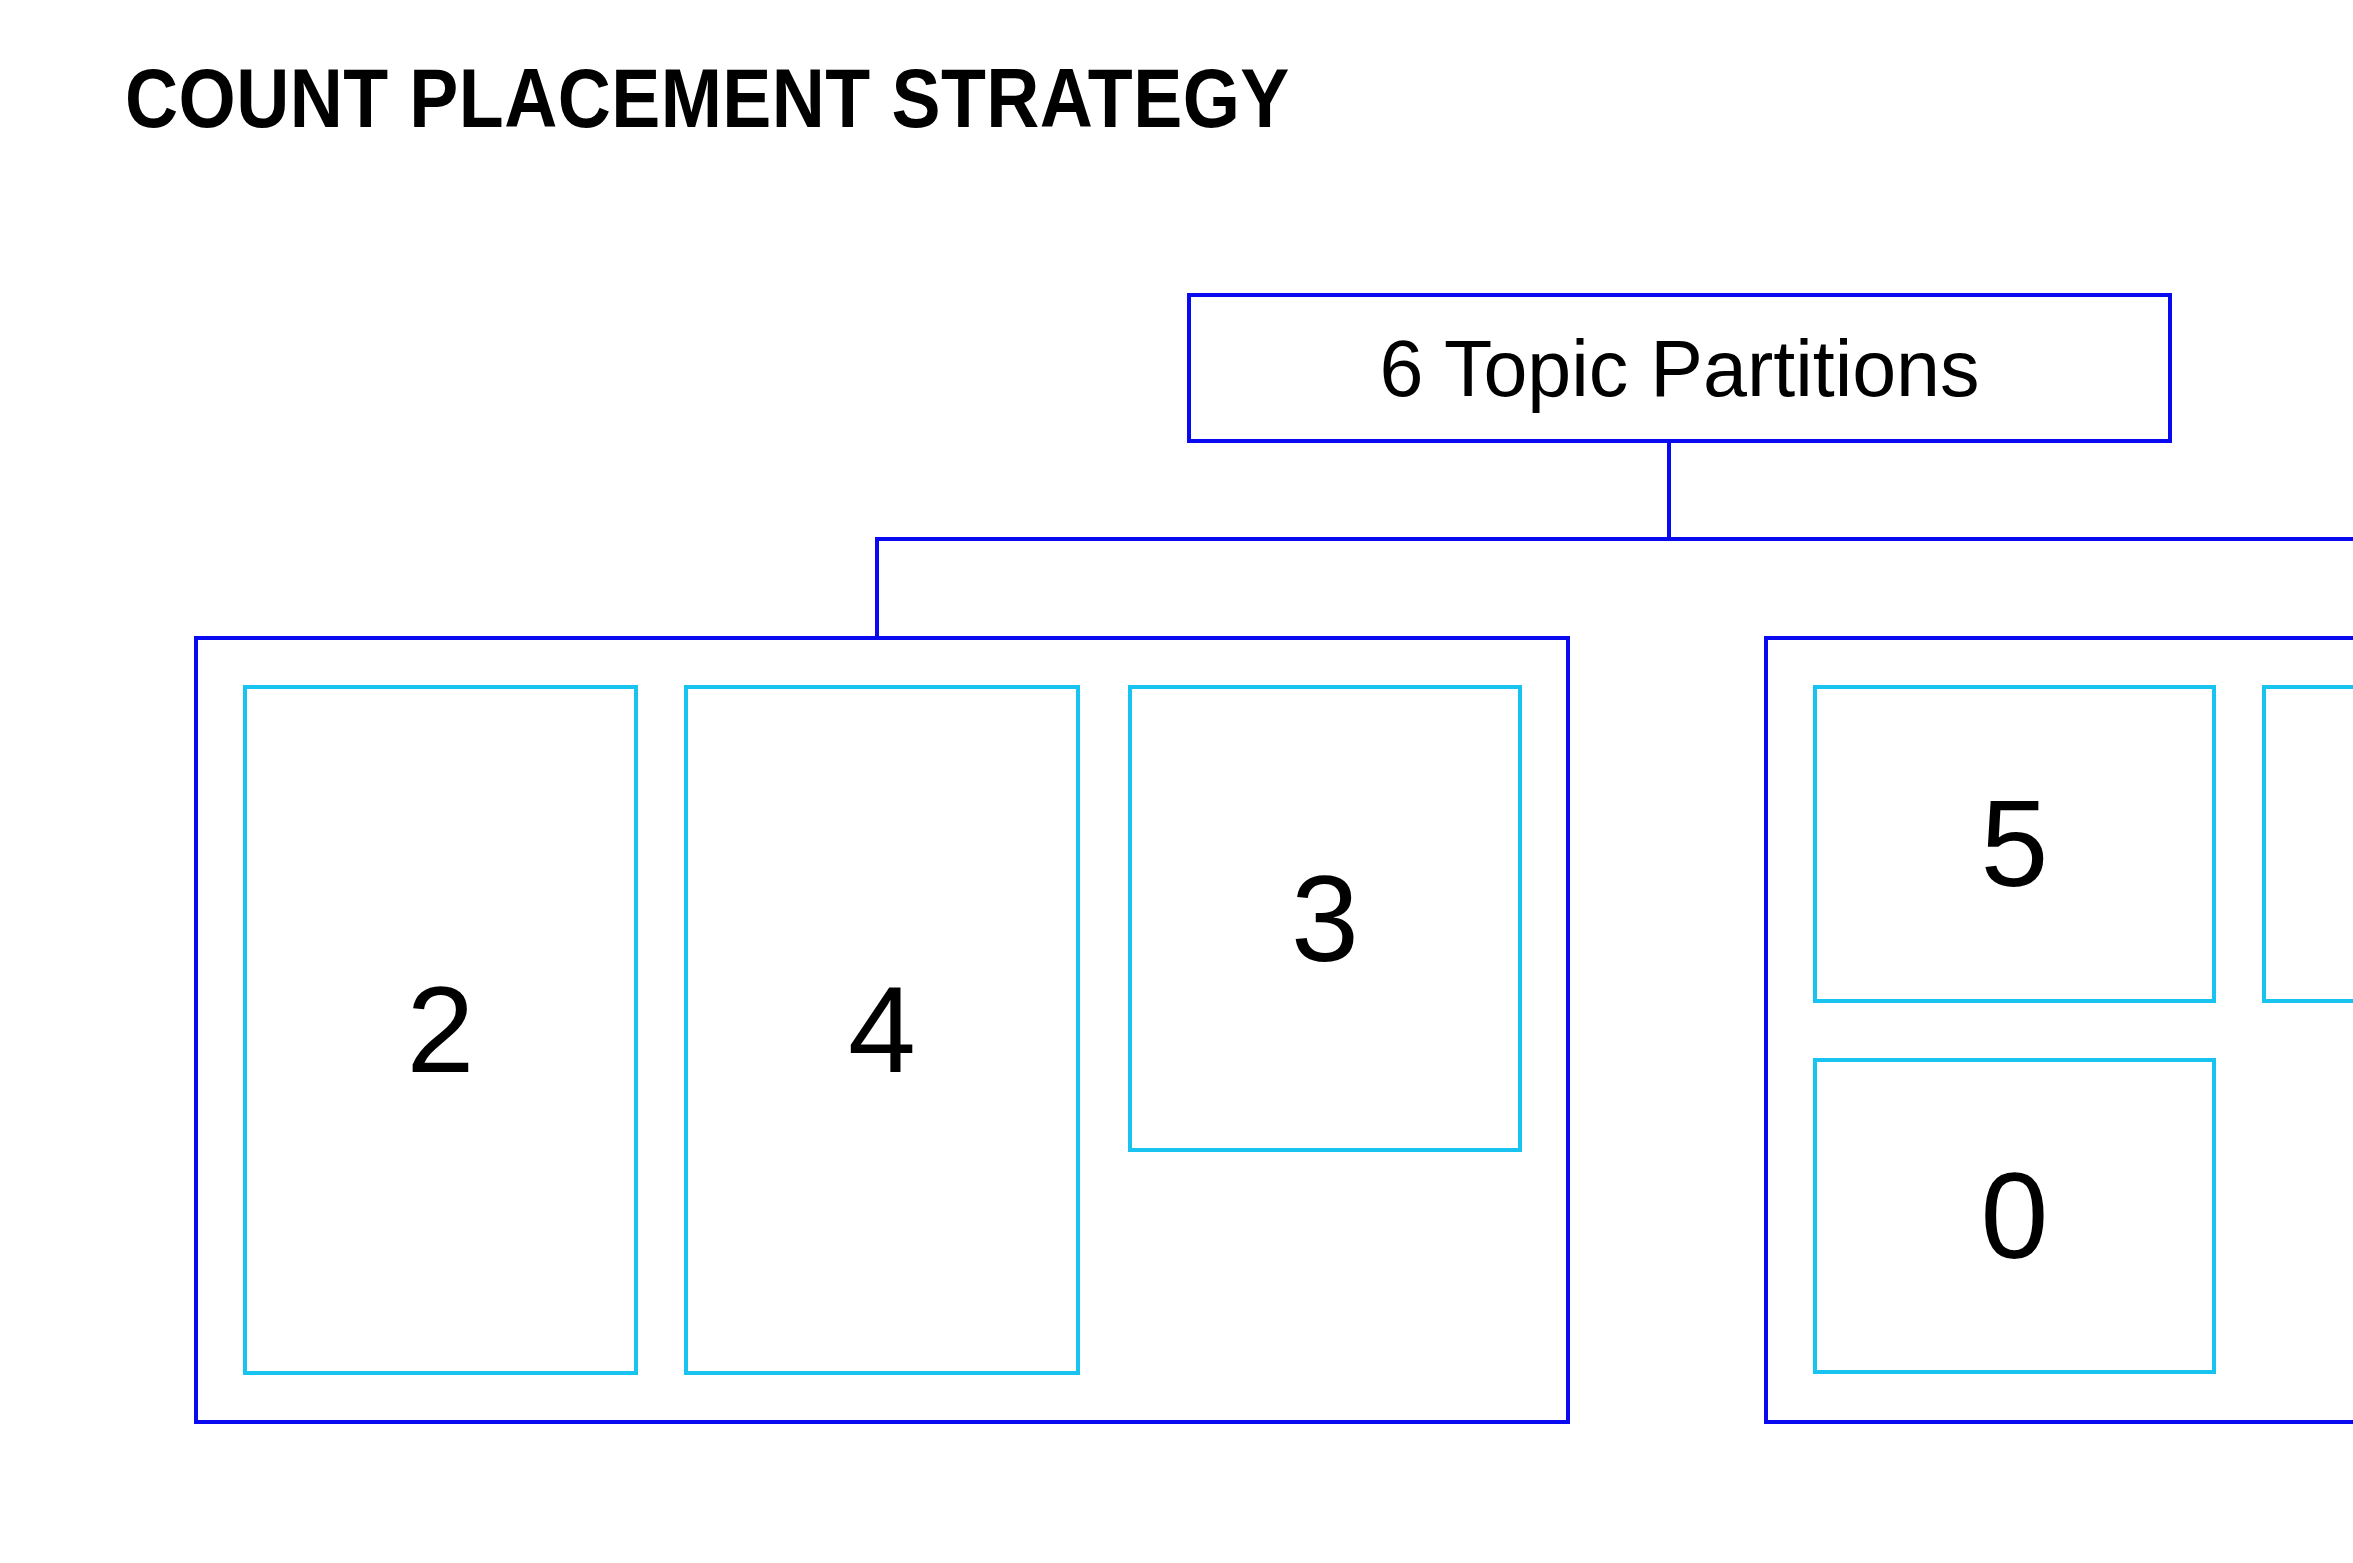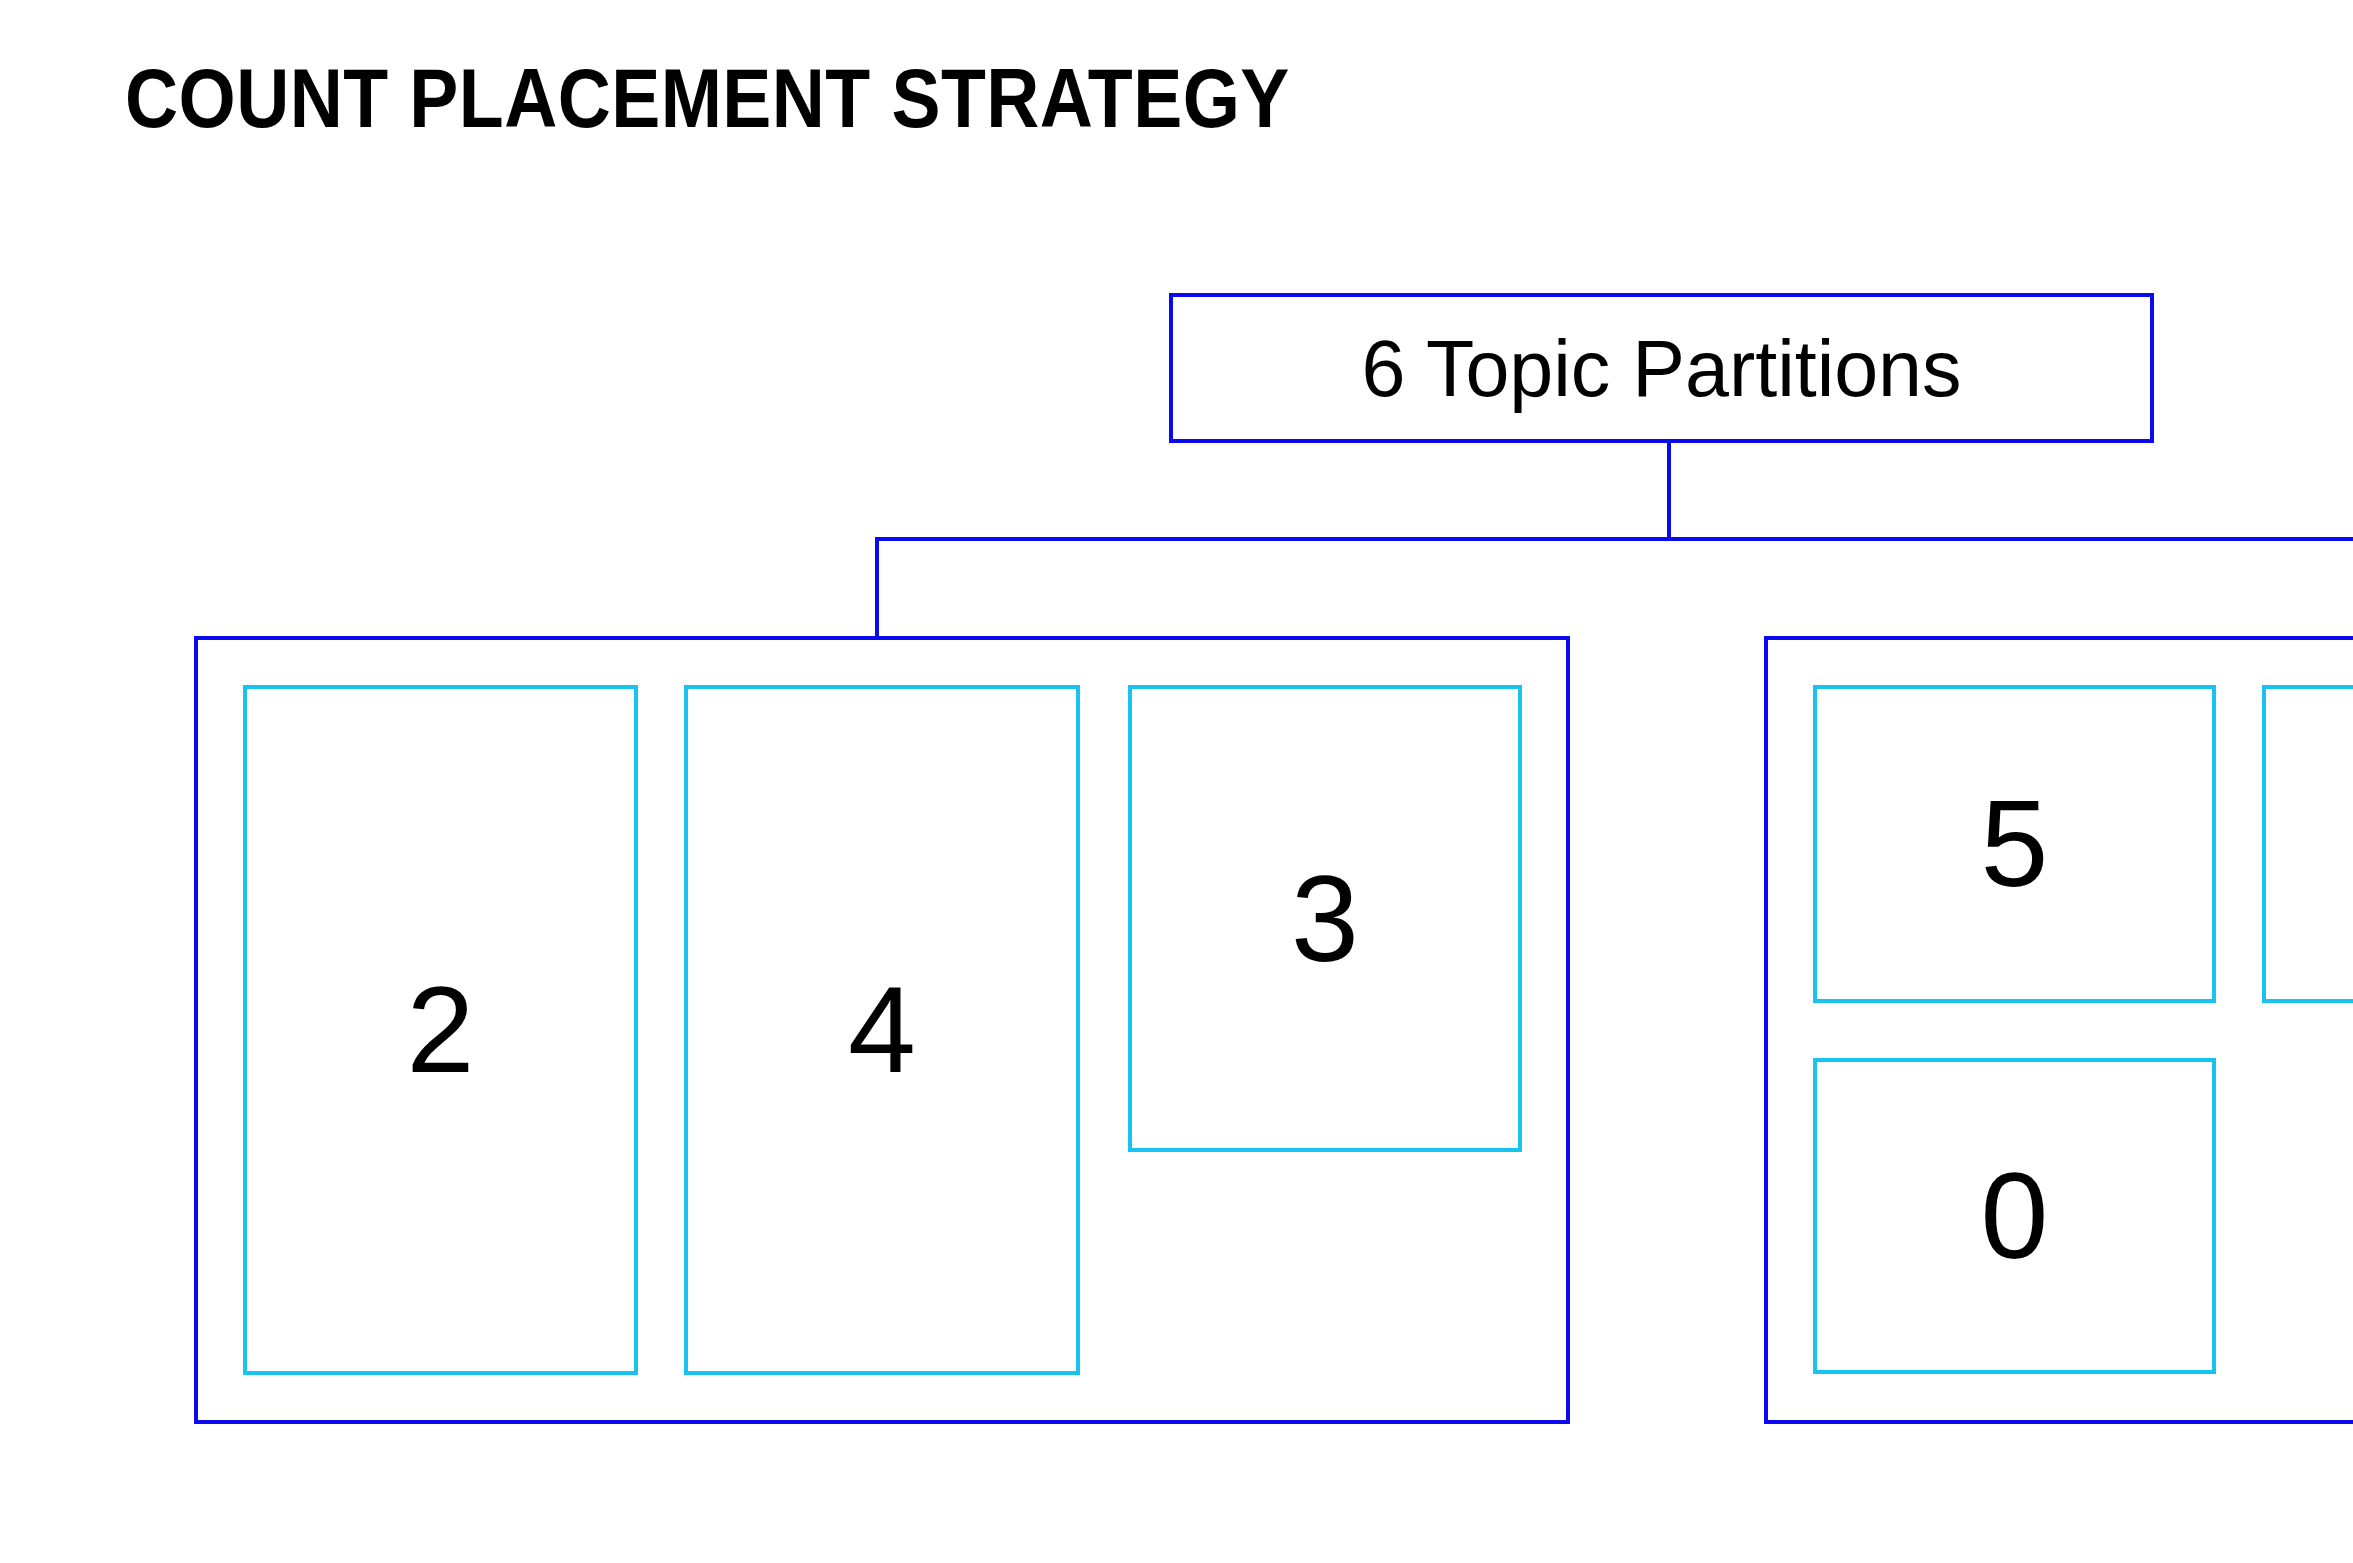--- a/index.html
+++ b/index.html
@@ -19,21 +19,21 @@
   .title{
     position:absolute;left:125px;top:56px;
     font-size:84px;font-weight:bold;line-height:1;
     color:var(--text);letter-spacing:0.5px;white-space:nowrap;
     transform:scaleX(0.875);transform-origin:left top;
   }
   .node{
     position:absolute;box-sizing:border-box;
     border:4.2px solid var(--blue);
     background:var(--bg);
-    display:flex;align-items:center;justify-content:center;
+    display:flex;align-items:center;justify-content:center;margin-left:18px;
   }
   .root-node{left:1169px;top:293px;width:985px;height:150px;}
   .root-label{
     font-size:79px;font-weight:500;line-height:1;
     color:var(--text);white-space:nowrap;letter-spacing:0px;
   }
   .group-box{position:absolute;box-sizing:border-box;border:4.2px solid var(--blue);background:var(--bg);}
   .group-left{left:194px;top:636px;width:1376px;height:788px;}
   .group-right{left:1764px;top:636px;width:1376px;height:788px;}
   .partition{

